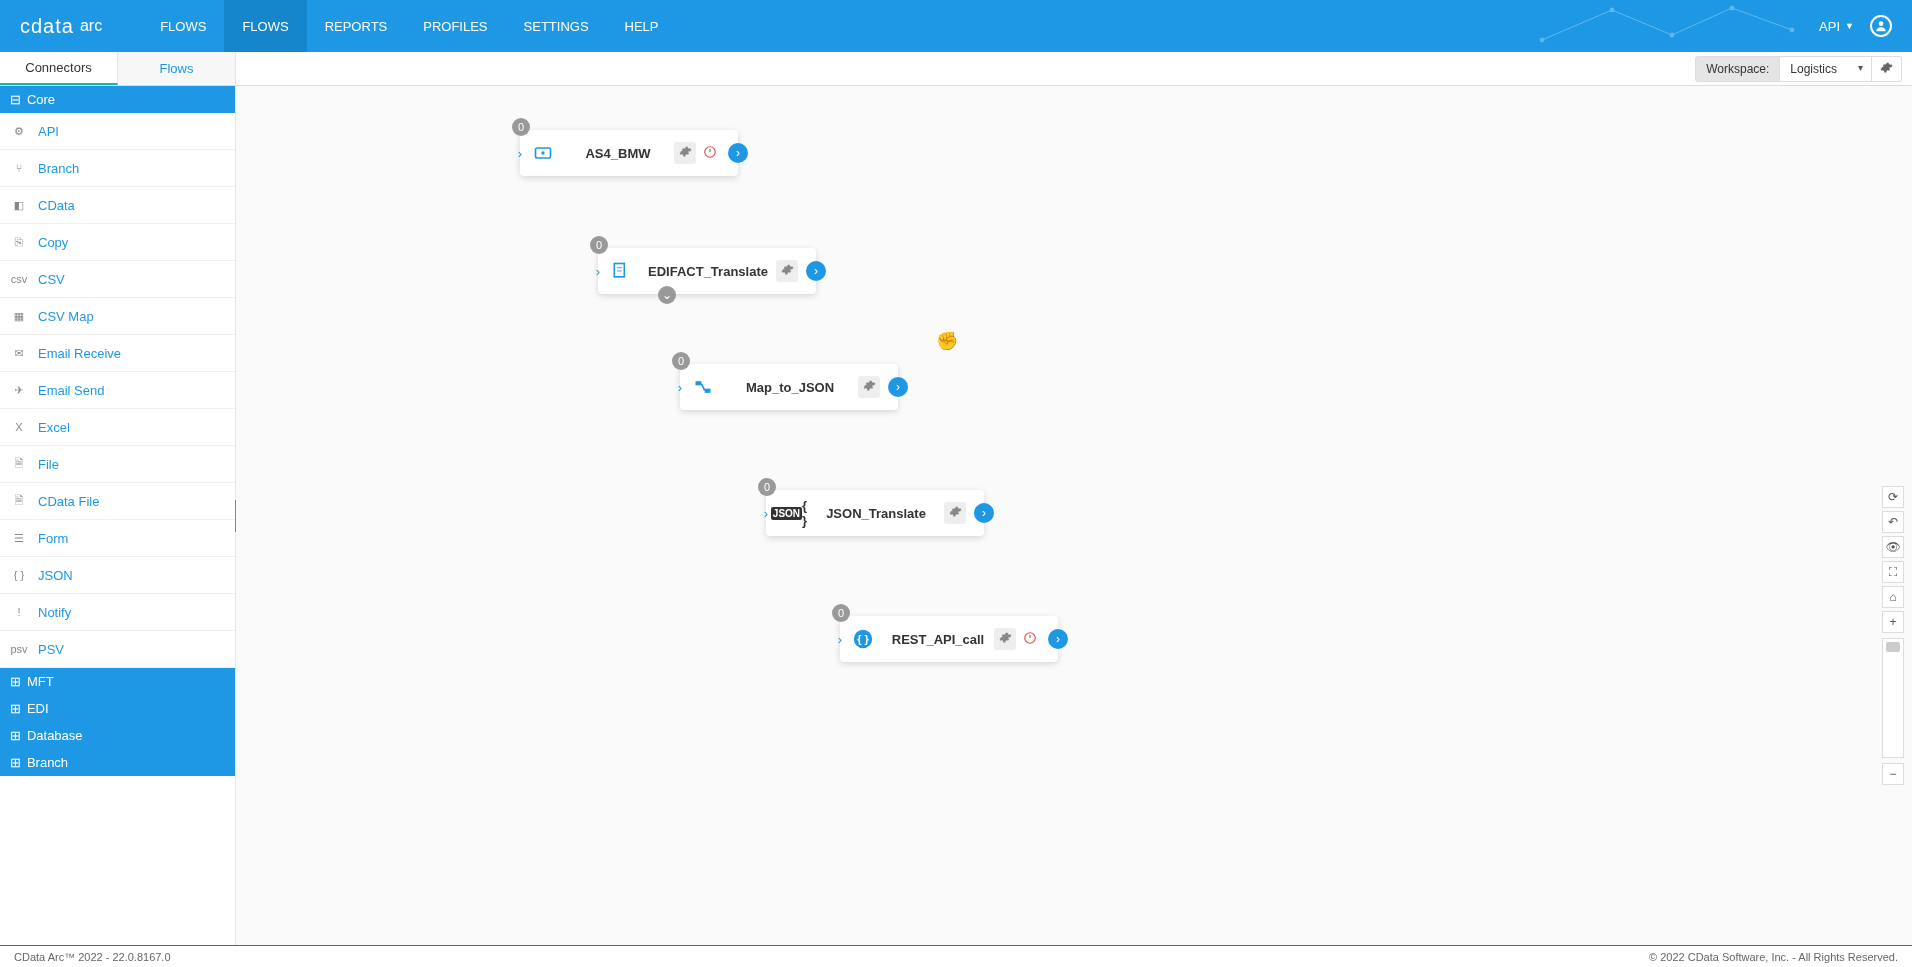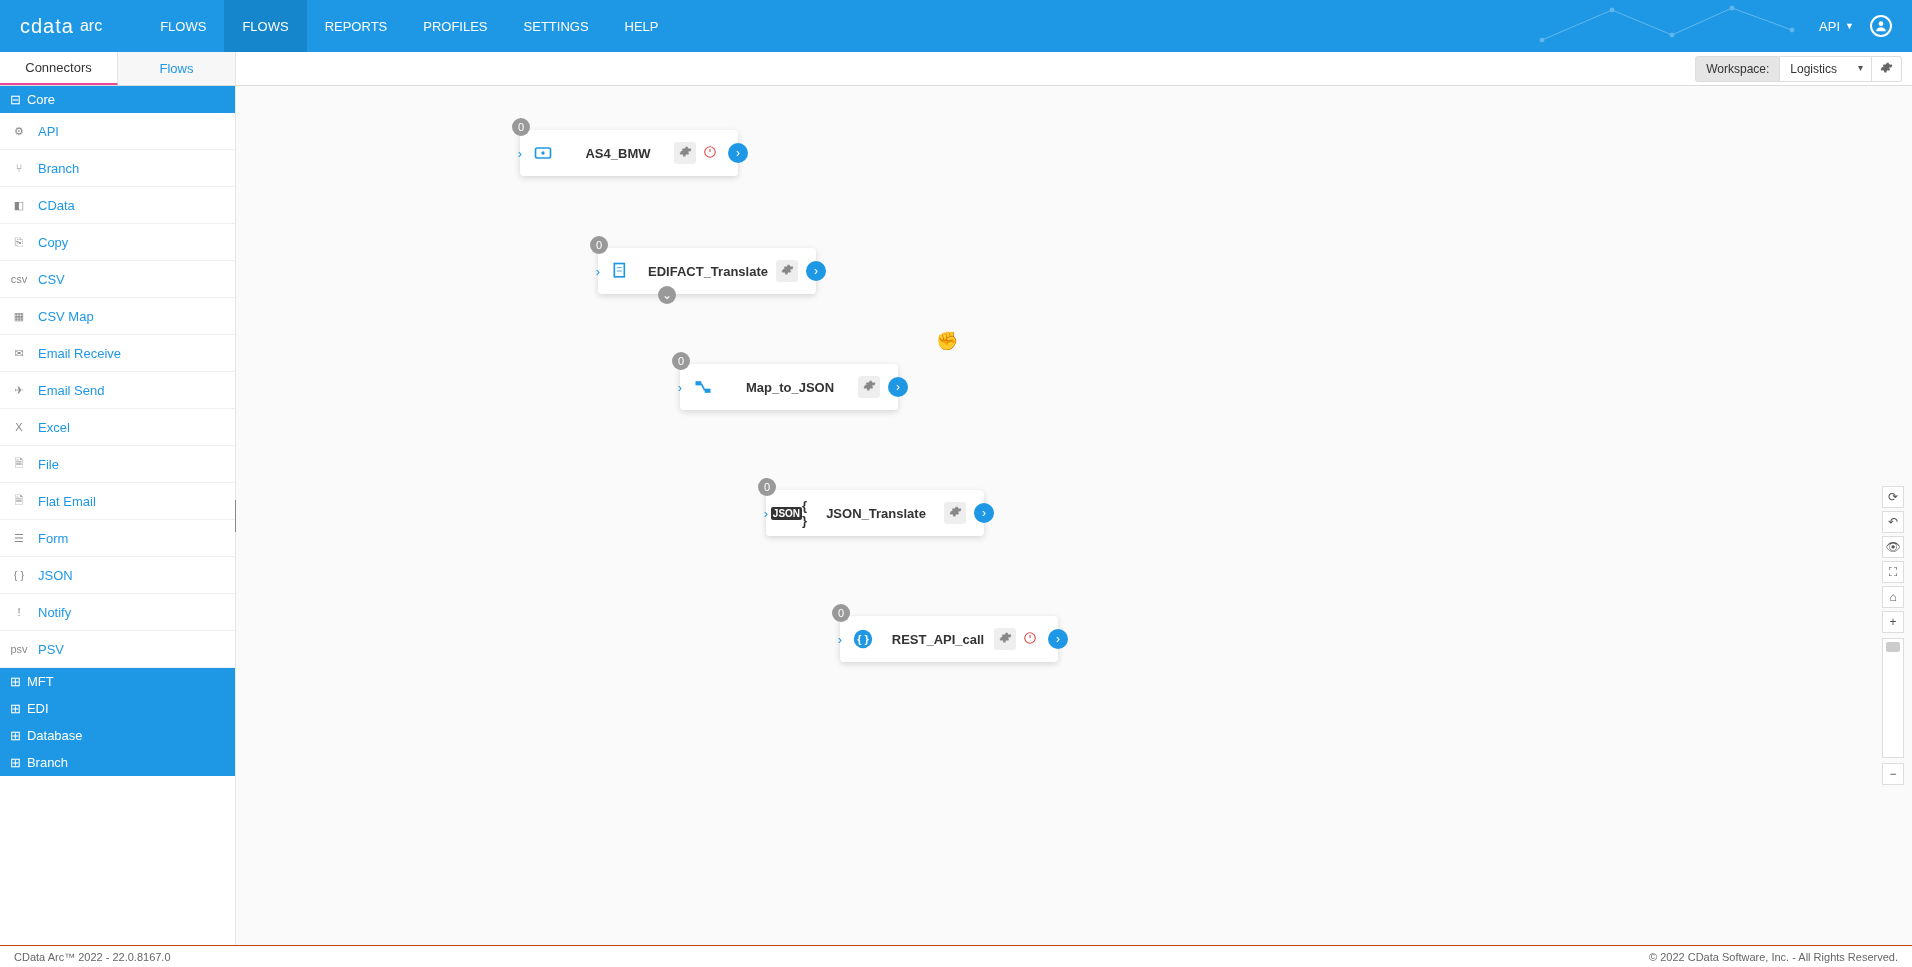--- a/index.html
+++ b/index.html
@@ -17,21 +17,21 @@
 .api-drop { display: flex; align-items: center; cursor: pointer; margin-right: 16px; }
 .api-drop .caret { margin-left: 5px; font-size: 9px; }
 .user-icon { width: 22px; height: 22px; border-radius: 50%; border: 2px solid #fff; display: flex; align-items: center; justify-content: center; cursor: pointer; }
 .user-icon svg { width: 14px; height: 14px; }
 .net-bg { position: absolute; right: 80px; top: 0; height: 52px; width: 300px; opacity: 0.3; pointer-events:none;}
 
 
 .sub-tabs { height: 34px; display: flex; border-bottom: 1px solid #ddd; background: #fff; }
 .sub-tabs-left { display: flex; width: 236px; }
 .sub-tab { flex:1; display: flex; align-items: center; justify-content: center; cursor: pointer; border-right: 1px solid #e5e5e5; font-size: 13px; color: #333; background:#fff; }
-.sub-tab.active { border-bottom: 2px solid #ec4899; color: #333; background:#fff;}
+.sub-tab.active { border-bottom: 2px solid #14b8a6; color: #333; background:#fff;}
 .sub-tab.inactive { background: #f7f7f7; color:#1e98e4;}
 .sub-tabs-right { margin-left: auto; display: flex; align-items: center; padding-right: 10px; }
 .ws-label { background:#e5e5e5; border:1px solid #ddd; padding: 5px 10px; font-size:12px; border-radius:3px 0 0 3px;}
 .ws-select { border:1px solid #ddd; border-left:none; padding:5px 34px 5px 10px; font-size:12px; background:#fff; position:relative; cursor:pointer; border-radius:0;}
 .ws-select::after { content:"▾"; position:absolute; right:8px; top:5px; font-size:10px; color:#555;}
 .ws-gear { border:1px solid #ddd; border-left:none; padding:4px 8px; cursor:pointer; background:#fff; border-radius:0 3px 3px 0;}
 
 
 .main { display: flex; height: calc(100vh - 52px - 34px - 22px); position:relative;}
 
@@ -177,21 +177,21 @@
         <div class="conn-item">
           <span class="ic">X</span>
           <span>Excel</span>
         </div>
         <div class="conn-item">
           <span class="ic">🗎</span>
           <span>File</span>
         </div>
         <div class="conn-item">
           <span class="ic">🗎</span>
-          <span>Flat Email</span>
+          <span>CData File</span>
         </div>
         <div class="conn-item">
           <span class="ic">☰</span>
           <span>Form</span>
         </div>
         <div class="conn-item">
           <span class="ic">{ }</span>
           <span>JSON</span>
         </div>
         <div class="conn-item">

